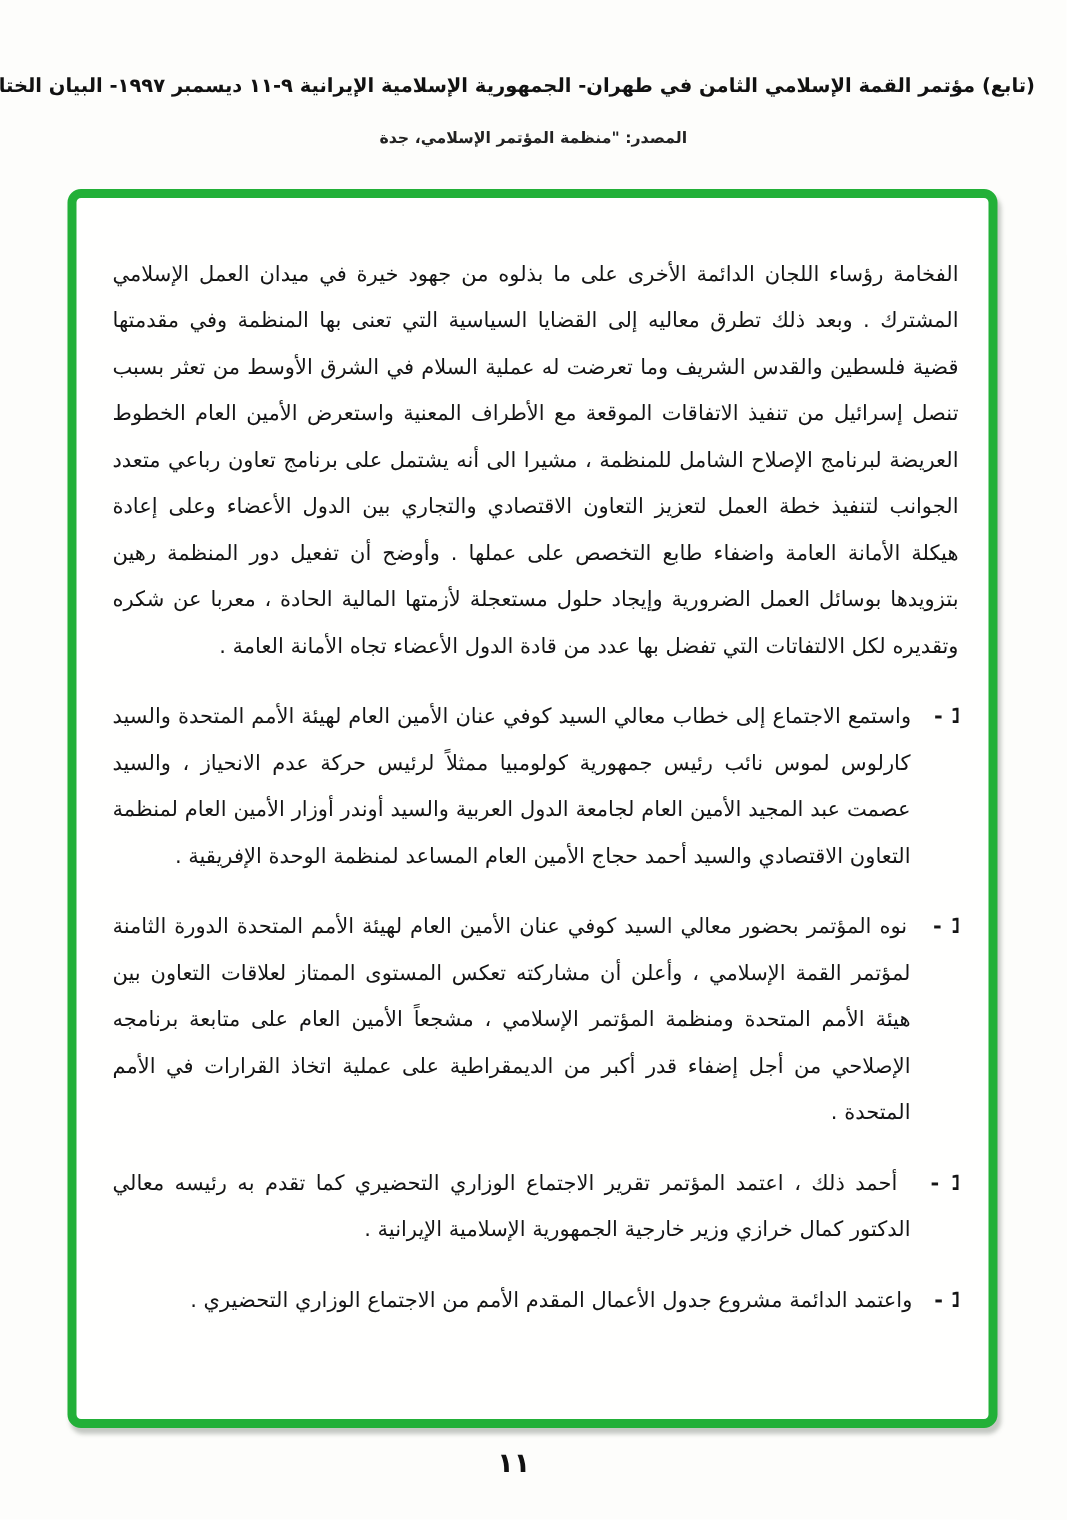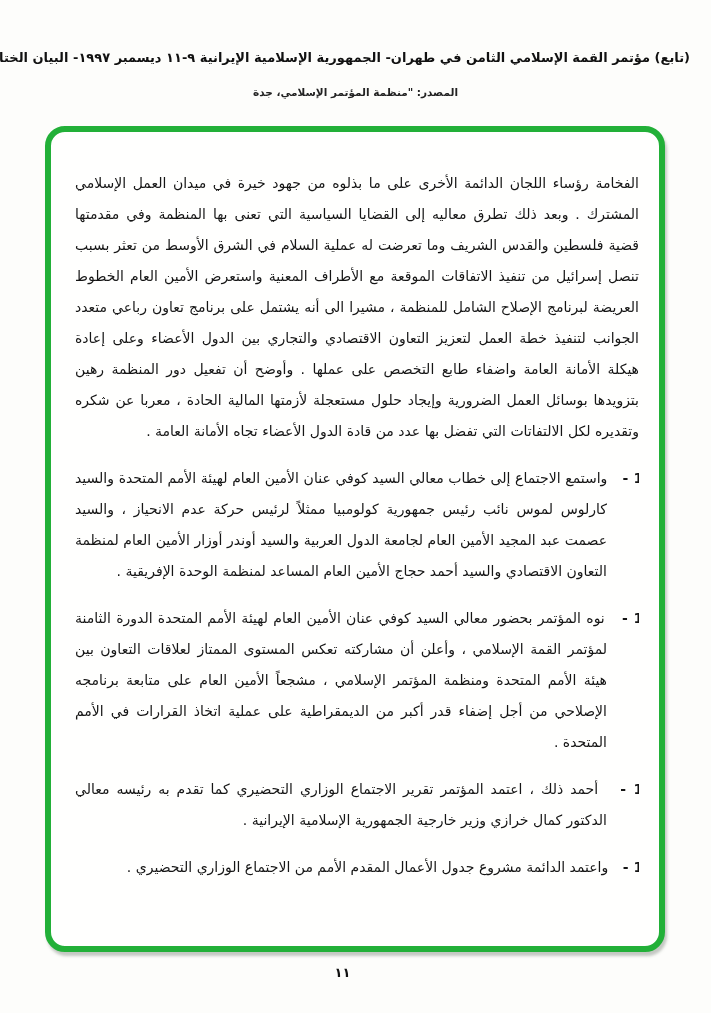--- a/index.html
+++ b/index.html
@@ -40,21 +40,21 @@
     color: #222;
   }
   .content-box {
     position: absolute;
     left: 45px;
     top: 126px;
     width: 620px;
     height: 826px;
     box-sizing: border-box;
     border: 6px solid #22b038;
-    border-radius: 20px;
+    border-radius: 9px;
     background: #fffffe;
     box-shadow: 2px 4px 3px rgba(90, 100, 90, 0.35);
   }
   .text-area {
     position: absolute;
     top: 36px;
     right: 20px;
     left: 24px;
     bottom: 6px;
     direction: rtl;
@@ -76,21 +76,21 @@
   .num {
     font-weight: bold;
     white-space: nowrap;
   }
   .page-number {
     position: absolute;
     top: 965px;
     left: 0;
     right: 26px;
     text-align: center;
-    font-size: 13px;
+    font-size: 18px;
     font-weight: bold;
     color: #111;
   }
 </style>
 </head>
 <body>
 
 <div>
 
   <header>

